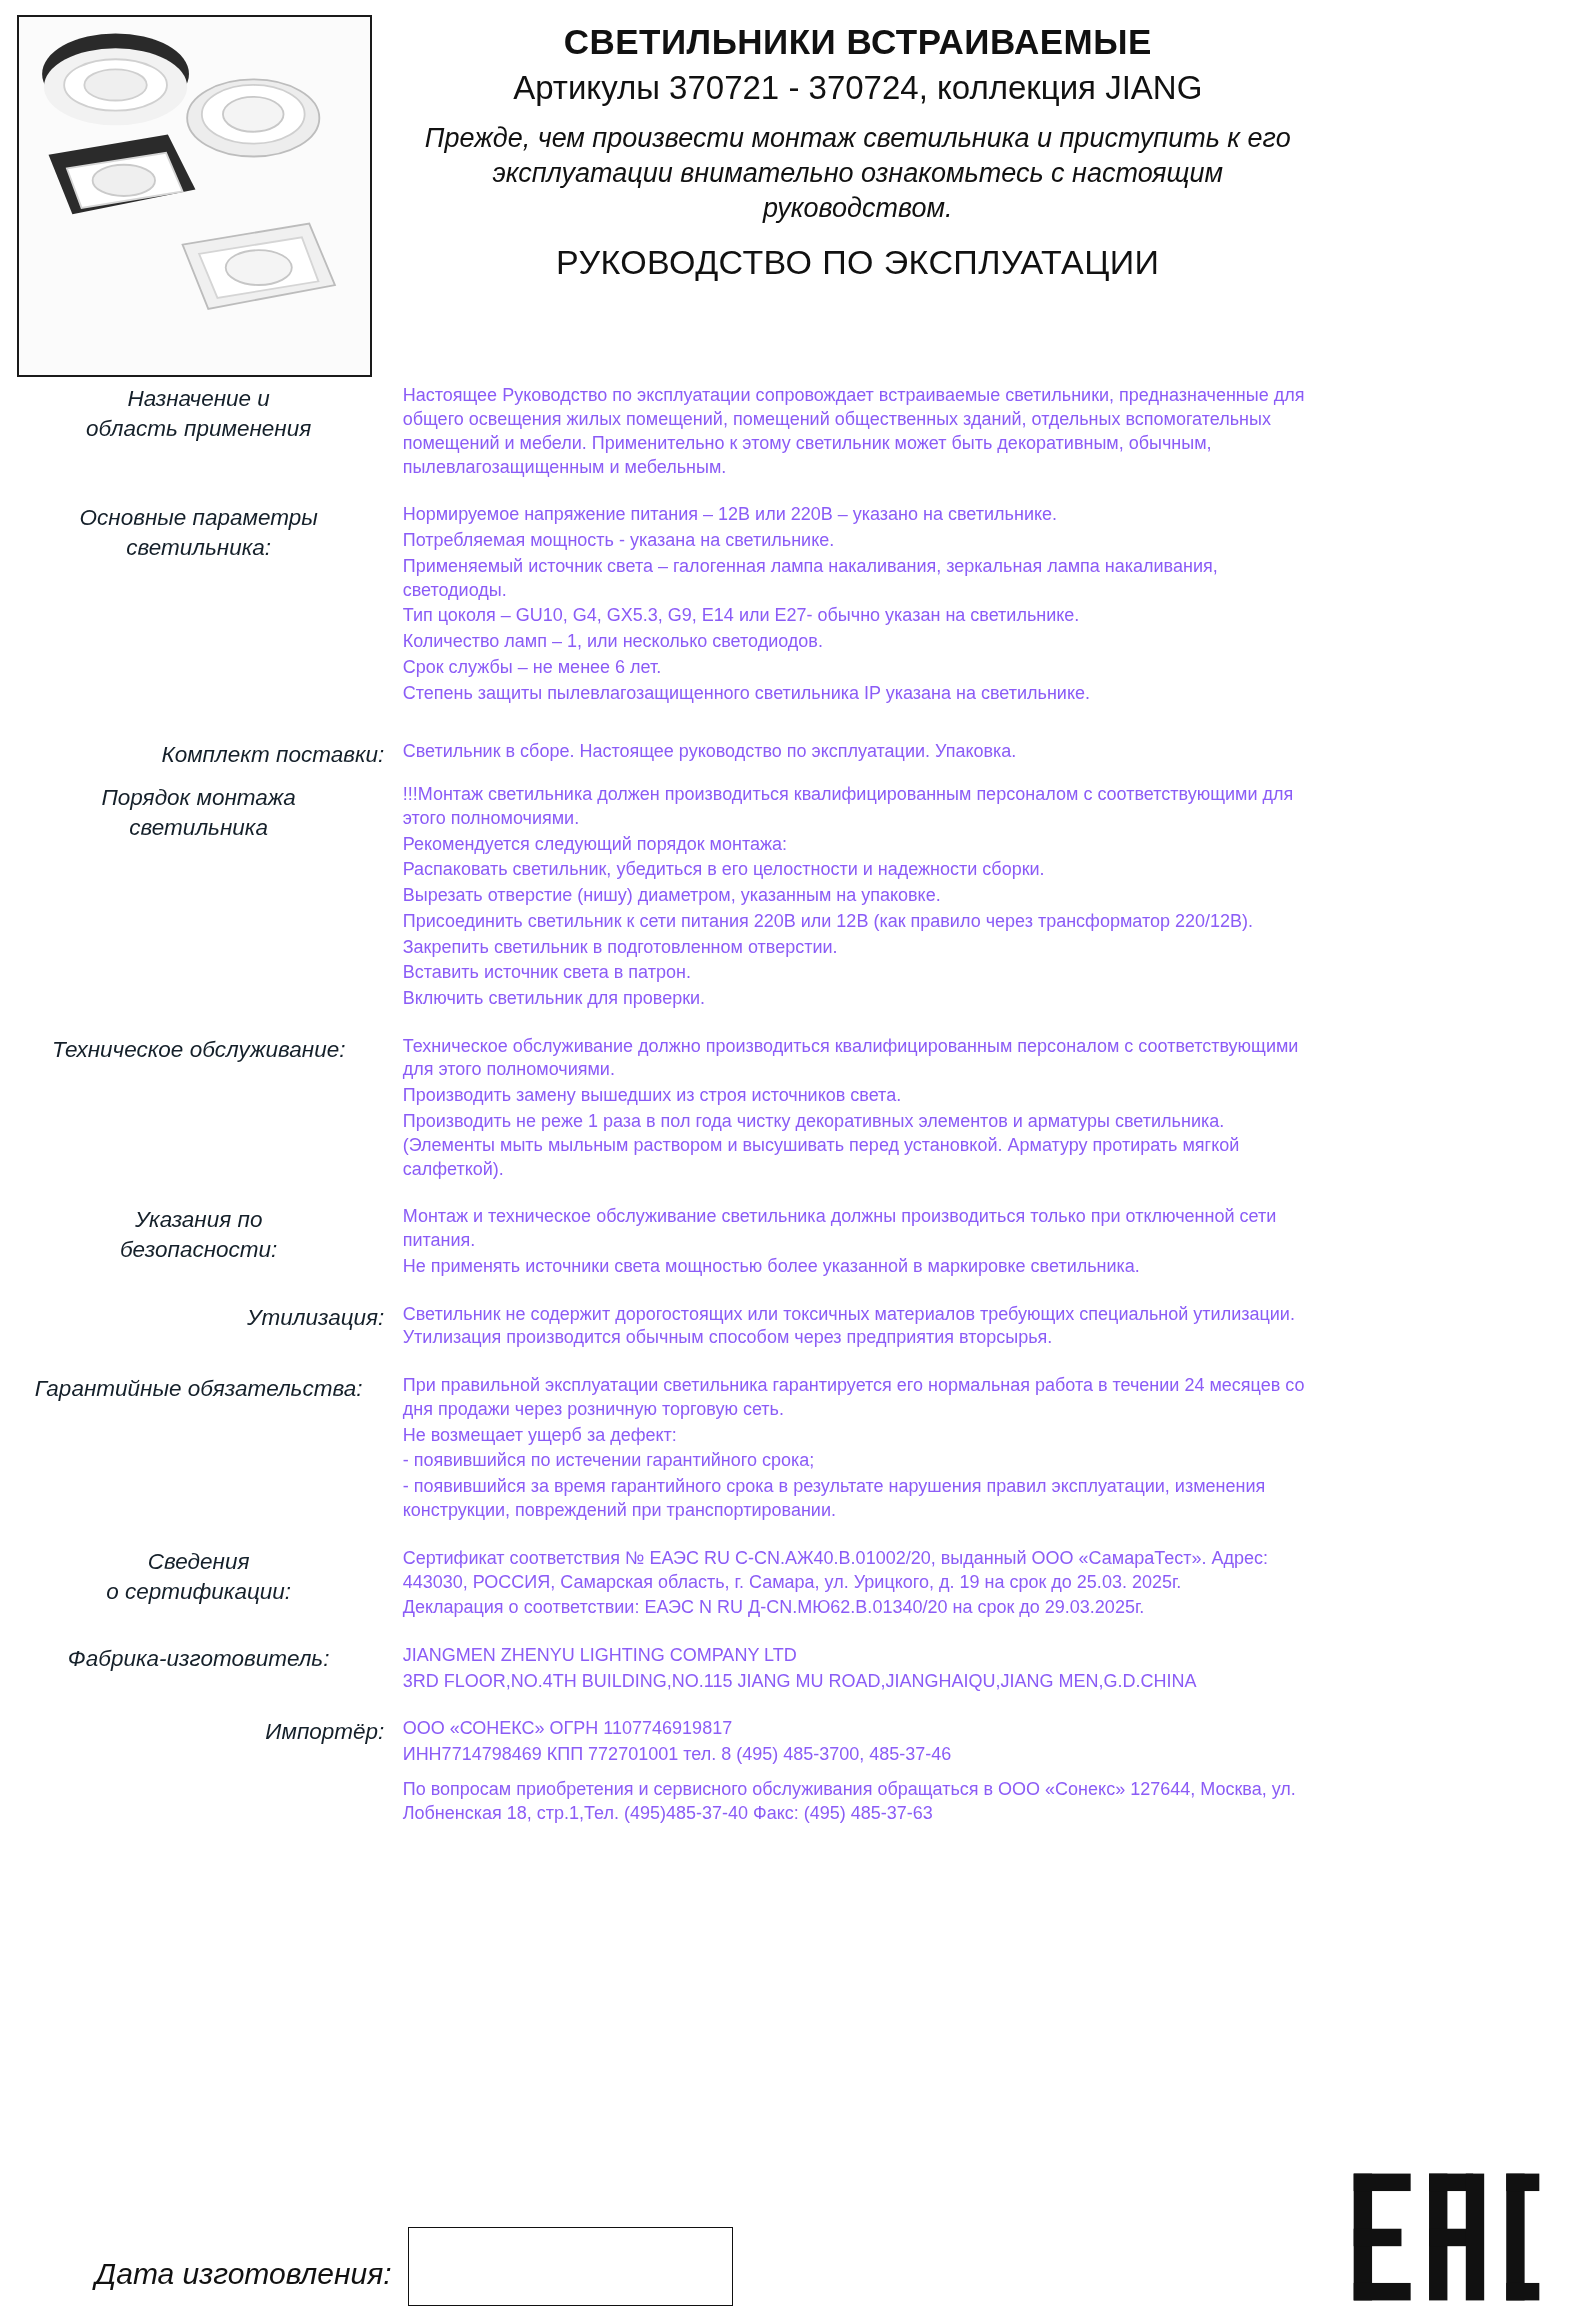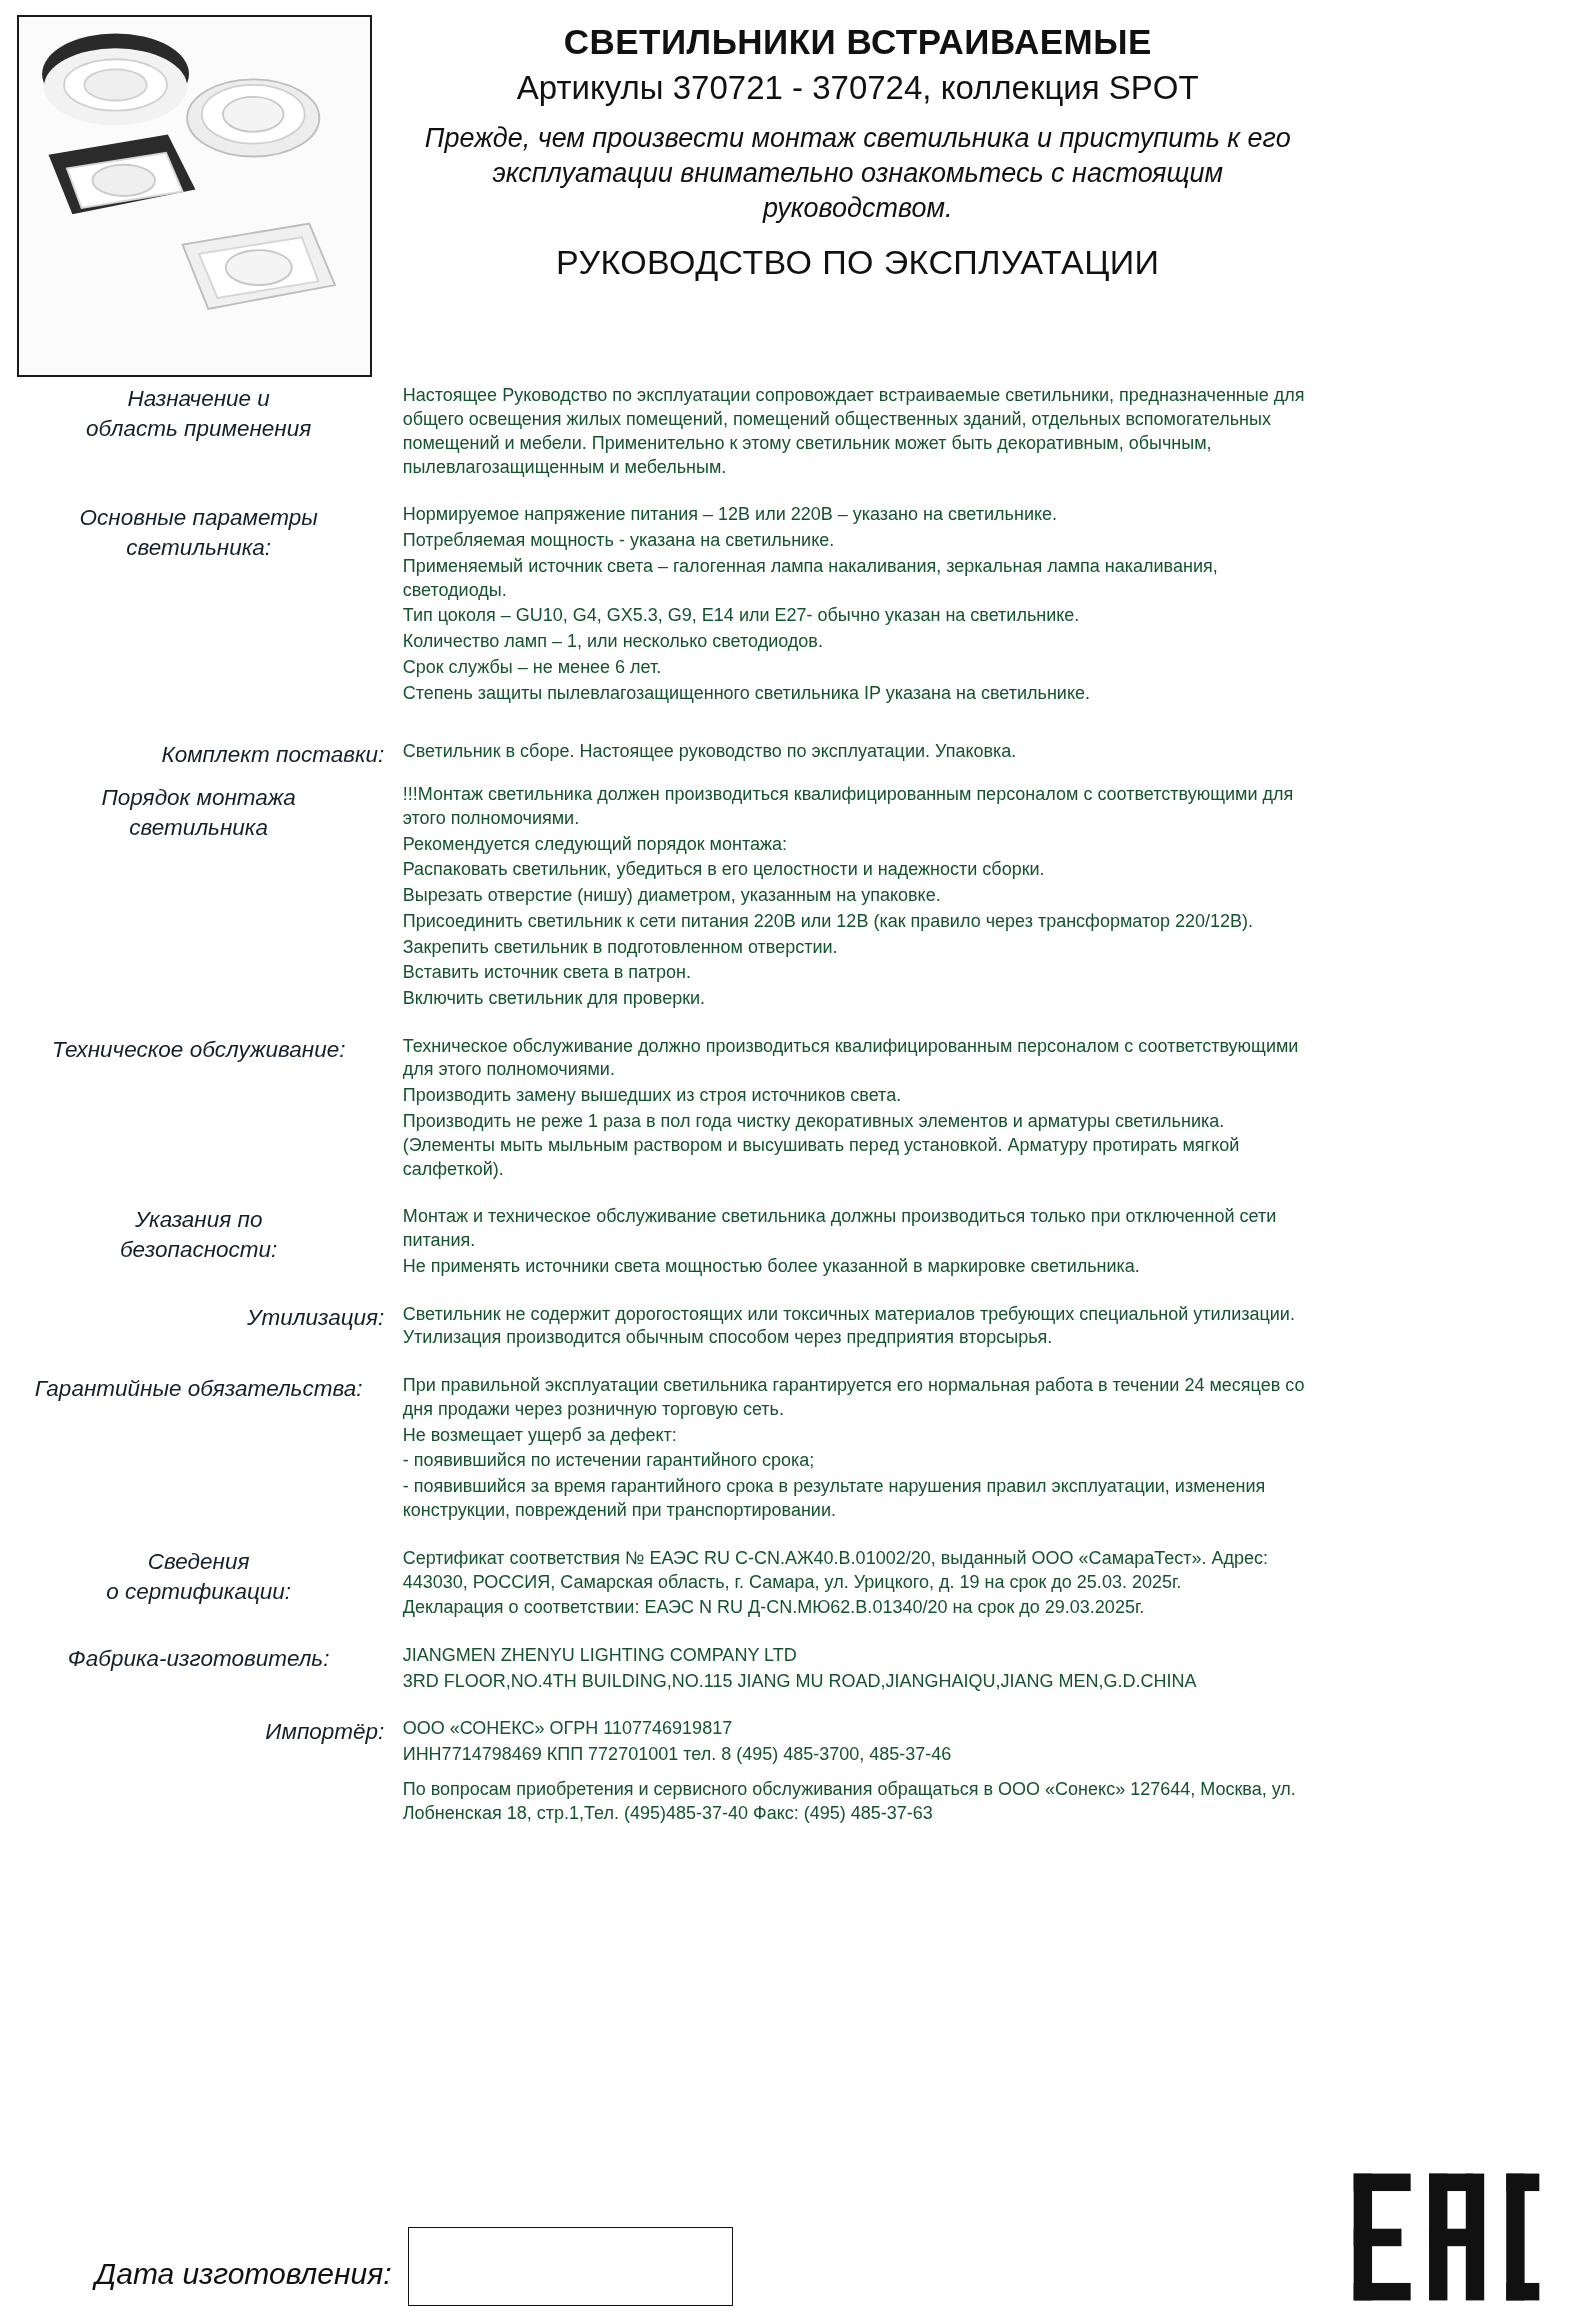--- a/index.html
+++ b/index.html
@@ -98,21 +98,21 @@
     font-size: 22.5px;
     line-height: 1.33;
     color: #15202a;
   }
   .label-cell.right { text-align: right; }
   .body-cell {
     flex: 1 1 auto;
     box-sizing: border-box;
     font-size: 18px;
     line-height: 1.33;
-    color: #14532d;
+    color: #8b5cf6;
     padding-left: 3.7px;
   }
   .body-cell p { margin: 0 0 1.8px 0; }
   .body-cell p.b { font-weight: normal; }
   .body-cell p.gap { margin-top: 11px; }
   .spacer-s { height: 11px; }
   .spacer-m { height: 20px; }
   .spacer-l { height: 31px; }
 
   
@@ -180,21 +180,21 @@
 
         <polygon points="178,248 316,225 344,292 206,318" fill="#f0f0f0" stroke="#bcbcbc" stroke-width="2"></polygon>
         <polygon points="196,258 308,240 326,288 216,306" fill="#ffffff" stroke="#d5d5d5" stroke-width="2"></polygon>
         <ellipse cx="261" cy="273" rx="36" ry="19" fill="#f4f4f4" stroke="#c6c6c6" stroke-width="2"></ellipse>
       </svg>
     </div>
 
     <div class="title-block">
       <div class="title-main">СВЕТИЛЬНИКИ ВСТРАИВАЕМЫЕ</div>
       <div class="title-articles">
-        <span>Артикулы </span><b>370721 - 370724</b><span>, коллекция </span><b>SPOT</b>
+        <span>Артикулы </span><b>370721 - 370724</b><span>, коллекция </span><b>JIANG</b>
       </div>
       <div class="title-warning">Прежде, чем произвести монтаж светильника и приступить к его эксплуатации внимательно ознакомьтесь с настоящим руководством.</div>
       <div class="title-manual">РУКОВОДСТВО ПО ЭКСПЛУАТАЦИИ</div>
     </div>
   </div>
 
   <div class="content">
 
     <div class="row">
       <div class="label-cell">Назначение и<br>область применения</div>

